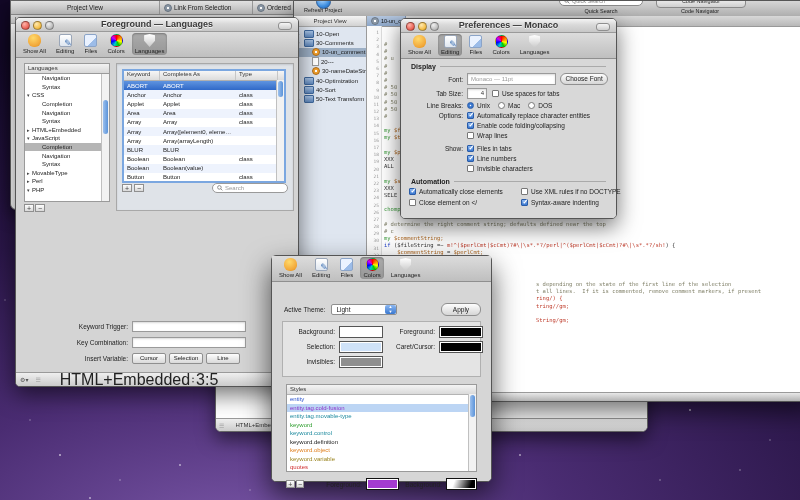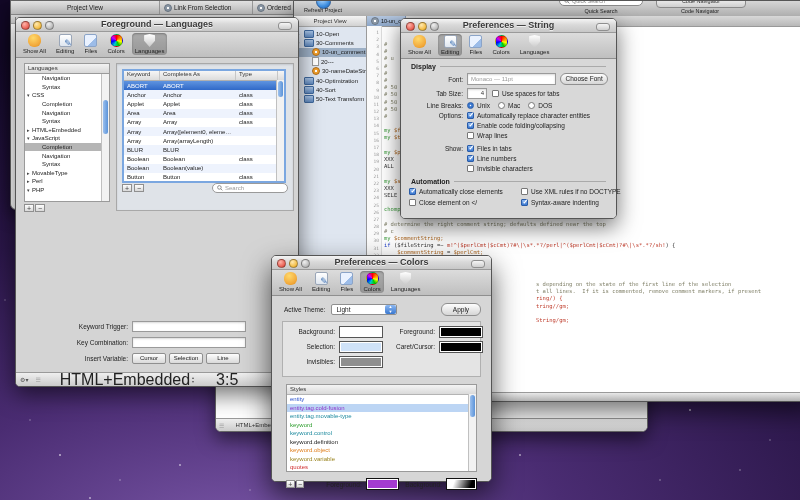--- a/index.html
+++ b/index.html
@@ -563,32 +563,32 @@
               <span class="seg">Line</span>
             </span>
         </div>
       </div>
     </div>
     <div id="lang-status">
       <span style="padding:0 4px;font-size:6px;color:#555;">⚙▾</span>
       <span class="grip">☰</span>
       <span style="margin-left:16px;">HTML+Embedded</span>
       <span class="stepper">▴<br>▾</span>
-      <span style="margin-left:20px;text-align:center;">3:5</span>
+      <span style="text-align:center;">3:5</span>
     </div>
   </div>
 
   <div class="win" id="editwin">
     <div class="titlebar">
       <div class="lights">
         <span class="light l-red"></span>
         <span class="light l-yel"></span>
         <span class="light l-gry"></span>
       </div>
-      <div class="win-title">Preferences — String</div>
+      <div class="win-title">Preferences — Monaco</div>
       <div class="lozenge"></div>
     </div>
     <div class="pref-toolbar" id="edit-toolbar">
         <div class="pt-item">
           <span class="pt-icon i-showall"></span>
           <span class="pt-label">Show All</span>
         </div>
         <div class="pt-item sel">
           <span class="pt-icon i-editing"></span>
           <span class="pt-label">Editing</span>
@@ -694,29 +694,20 @@
           </span>
           <span class="optrow">
             <span class="cb on"></span>
             <span>Syntax-aware indenting</span>
           </span>
         </div>
     </div>
   </div>
 
   <div class="win" id="colorwin">
-    <div class="titlebar">
-      <div class="lights">
-        <span class="light l-red"></span>
-        <span class="light l-yel"></span>
-        <span class="light l-gry"></span>
-      </div>
-      <div class="win-title">Preferences — Colors</div>
-      <div class="lozenge"></div>
-    </div>
     <div class="pref-toolbar" id="color-toolbar">
         <div class="pt-item">
           <span class="pt-icon i-showall"></span>
           <span class="pt-label">Show All</span>
         </div>
         <div class="pt-item">
           <span class="pt-icon i-editing"></span>
           <span class="pt-label">Editing</span>
         </div>
         <div class="pt-item">

